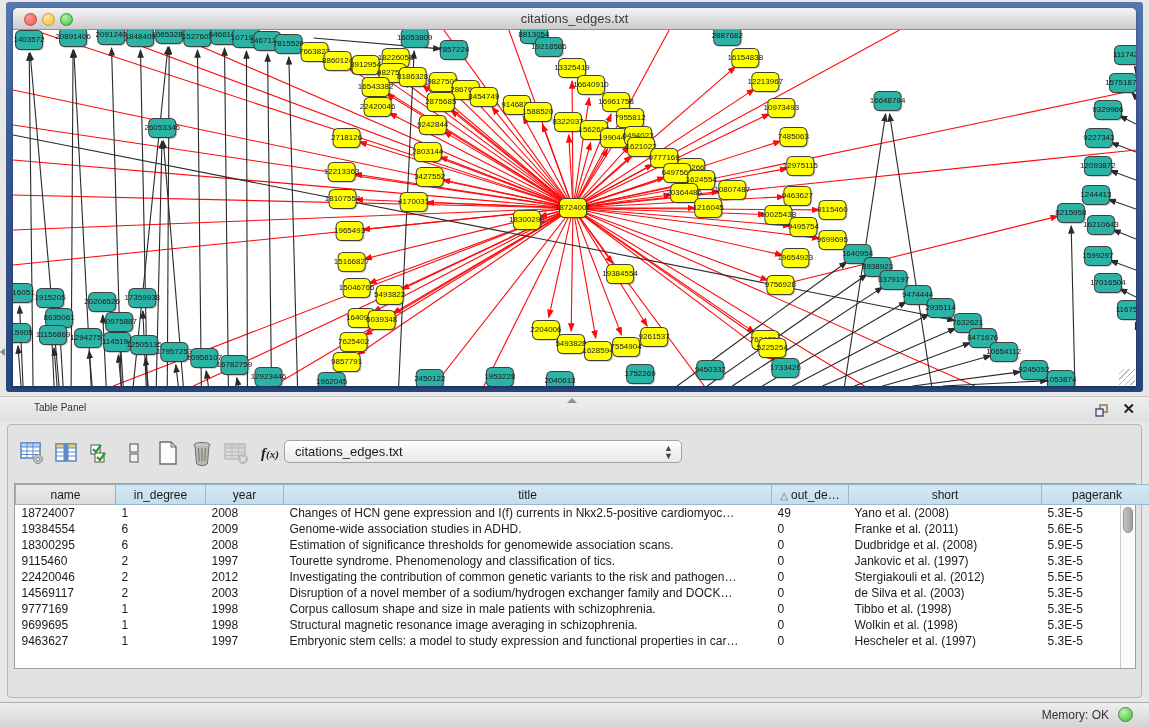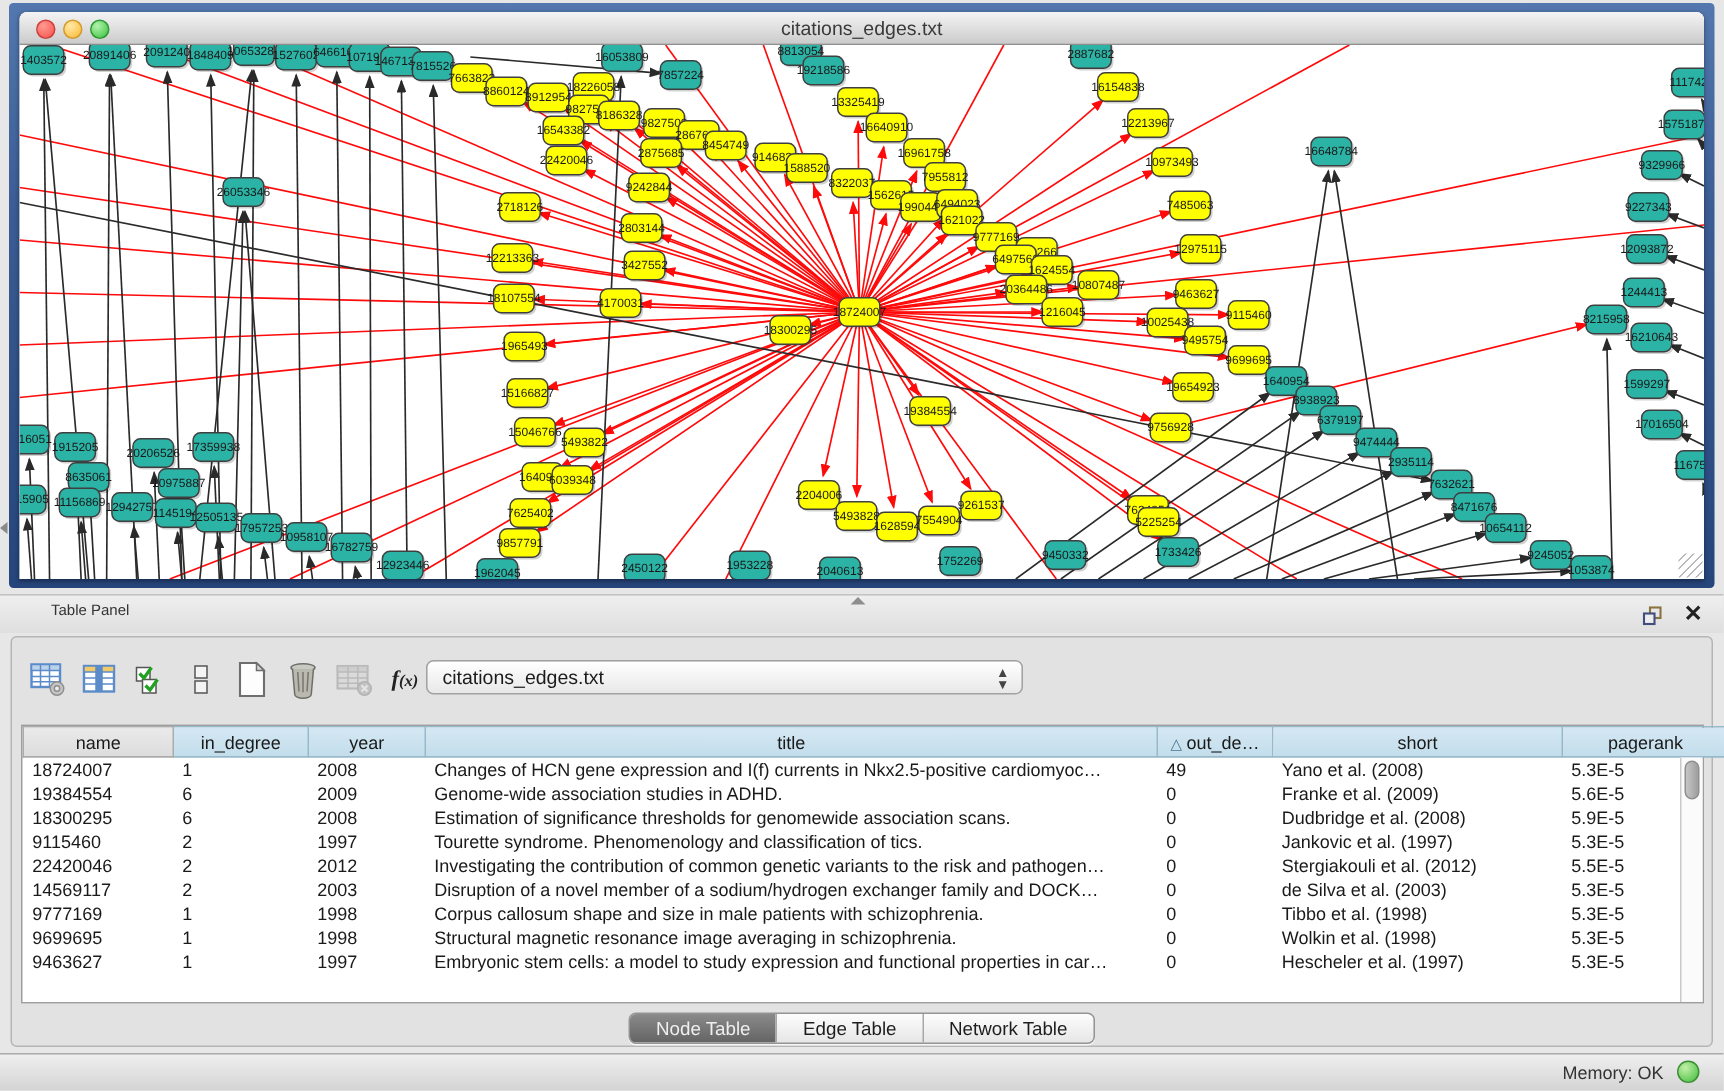--- a/index.html
+++ b/index.html
@@ -982,21 +982,21 @@
             <td>49</td>
             <td>Yano et al. (2008)</td>
             <td>5.3E-5</td>
           </tr>
           <tr>
             <td>19384554</td>
             <td>6</td>
             <td>2009</td>
             <td>Genome-wide association studies in ADHD.</td>
             <td>0</td>
-            <td>Franke et al. (2009)</td>
+            <td>Franke et al. (2011)</td>
             <td>5.6E-5</td>
           </tr>
           <tr>
             <td>18300295</td>
             <td>6</td>
             <td>2008</td>
             <td>Estimation of significance thresholds for genomewide association scans.</td>
             <td>0</td>
             <td>Dudbridge et al. (2008)</td>
             <td>5.9E-5</td>
@@ -1055,25 +1055,18 @@
             <td>Hescheler et al. (1997)</td>
             <td>5.3E-5</td>
           </tr>
         </tbody>
     </table>
     <div class="vscroll">
       <div class="vthumb"></div>
     </div>
   </div>
 
-  <div class="tabs-row">
-    <div class="seg">
-        <span class="tab active">Node Table</span>
-        <span class="tab">Edge Table</span>
-        <span class="tab">Network Table</span>
-      </div>
-  </div>
 </div>
 
 <div class="statusbar">
   <span class="mem">Memory: OK</span>
   <span class="mem-dot"></span>
 </div>
 
 </body></html>

